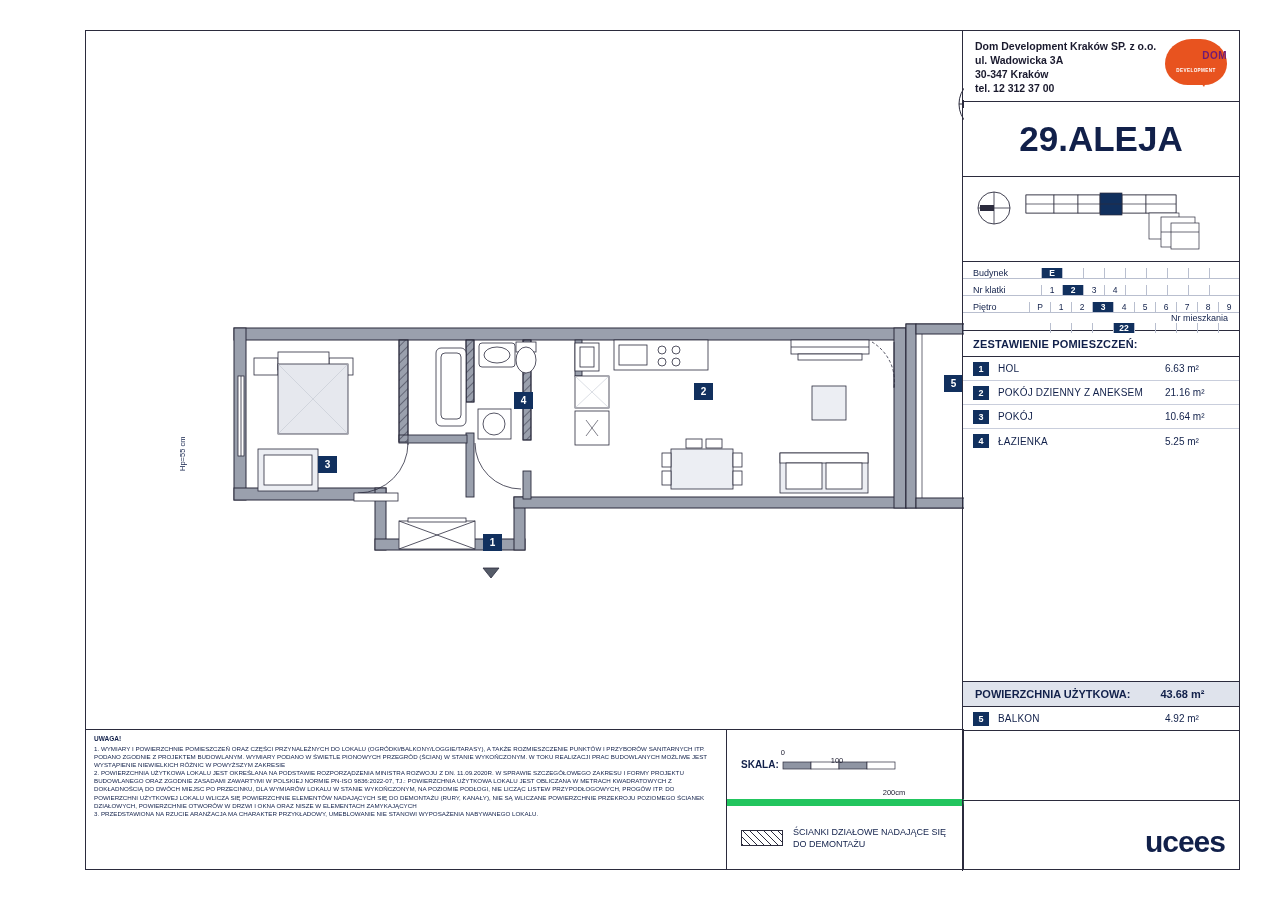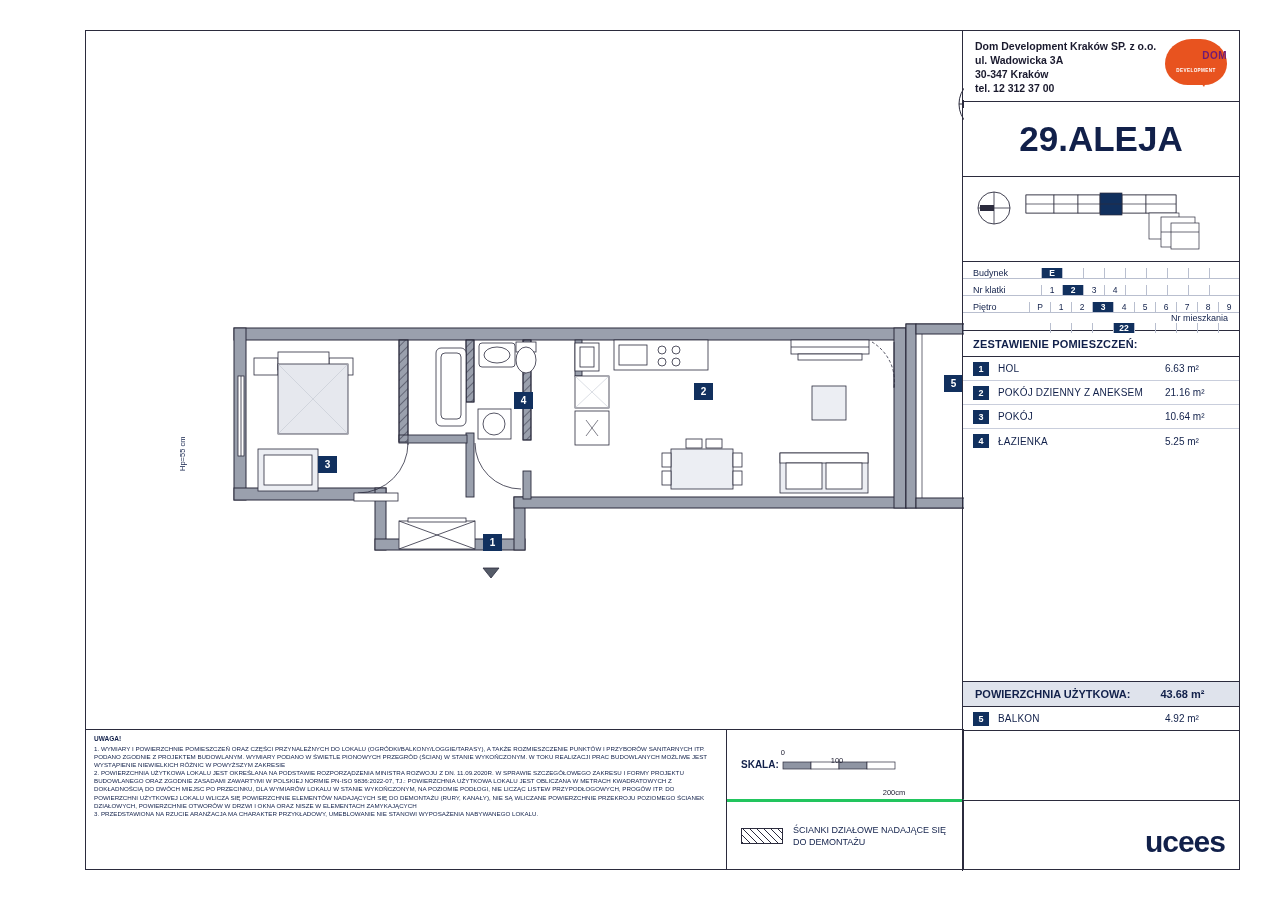--- a/index.html
+++ b/index.html
@@ -115,21 +115,21 @@
   .notes h5 { margin:0 0 3px 0; font-size:6.5px; font-weight:bold; color:#11204a; }
   .notes p { margin:0; font-size:6.2px; line-height:8.1px; color:#11204a; }
   .scalebox {
     position:absolute; left:641px; bottom:70px; width:237px; height:70px;
     border-top:1px solid #2b2b3d; border-right:1px solid #2b2b3d;
     display:flex; align-items:center; padding-left:14px;
   }
   .scalebox .lab { font-size:10px; font-weight:bold; color:#11204a; margin-right:2px; }
   .legendbox {
     position:absolute; left:641px; bottom:0; width:237px; height:70px;
-    border-top:3px solid #22c55e; border-right:1px solid #2b2b3d;
+    border-top:7px solid #22c55e; border-right:1px solid #2b2b3d;
     display:flex; align-items:center; padding-left:14px;
   }
   .hatch {
     width:42px; height:16px; border:1px solid #2b2b3d; margin-right:10px;
     background:repeating-linear-gradient(45deg,#2b2b3d 0 1px,transparent 1px 5px);
   }
   .legendbox .ltxt { font-size:9px; line-height:12px; color:#11204a; }
   
   .plan { position:absolute; left:0; top:0; width:878px; height:700px; }
   .bignum {

